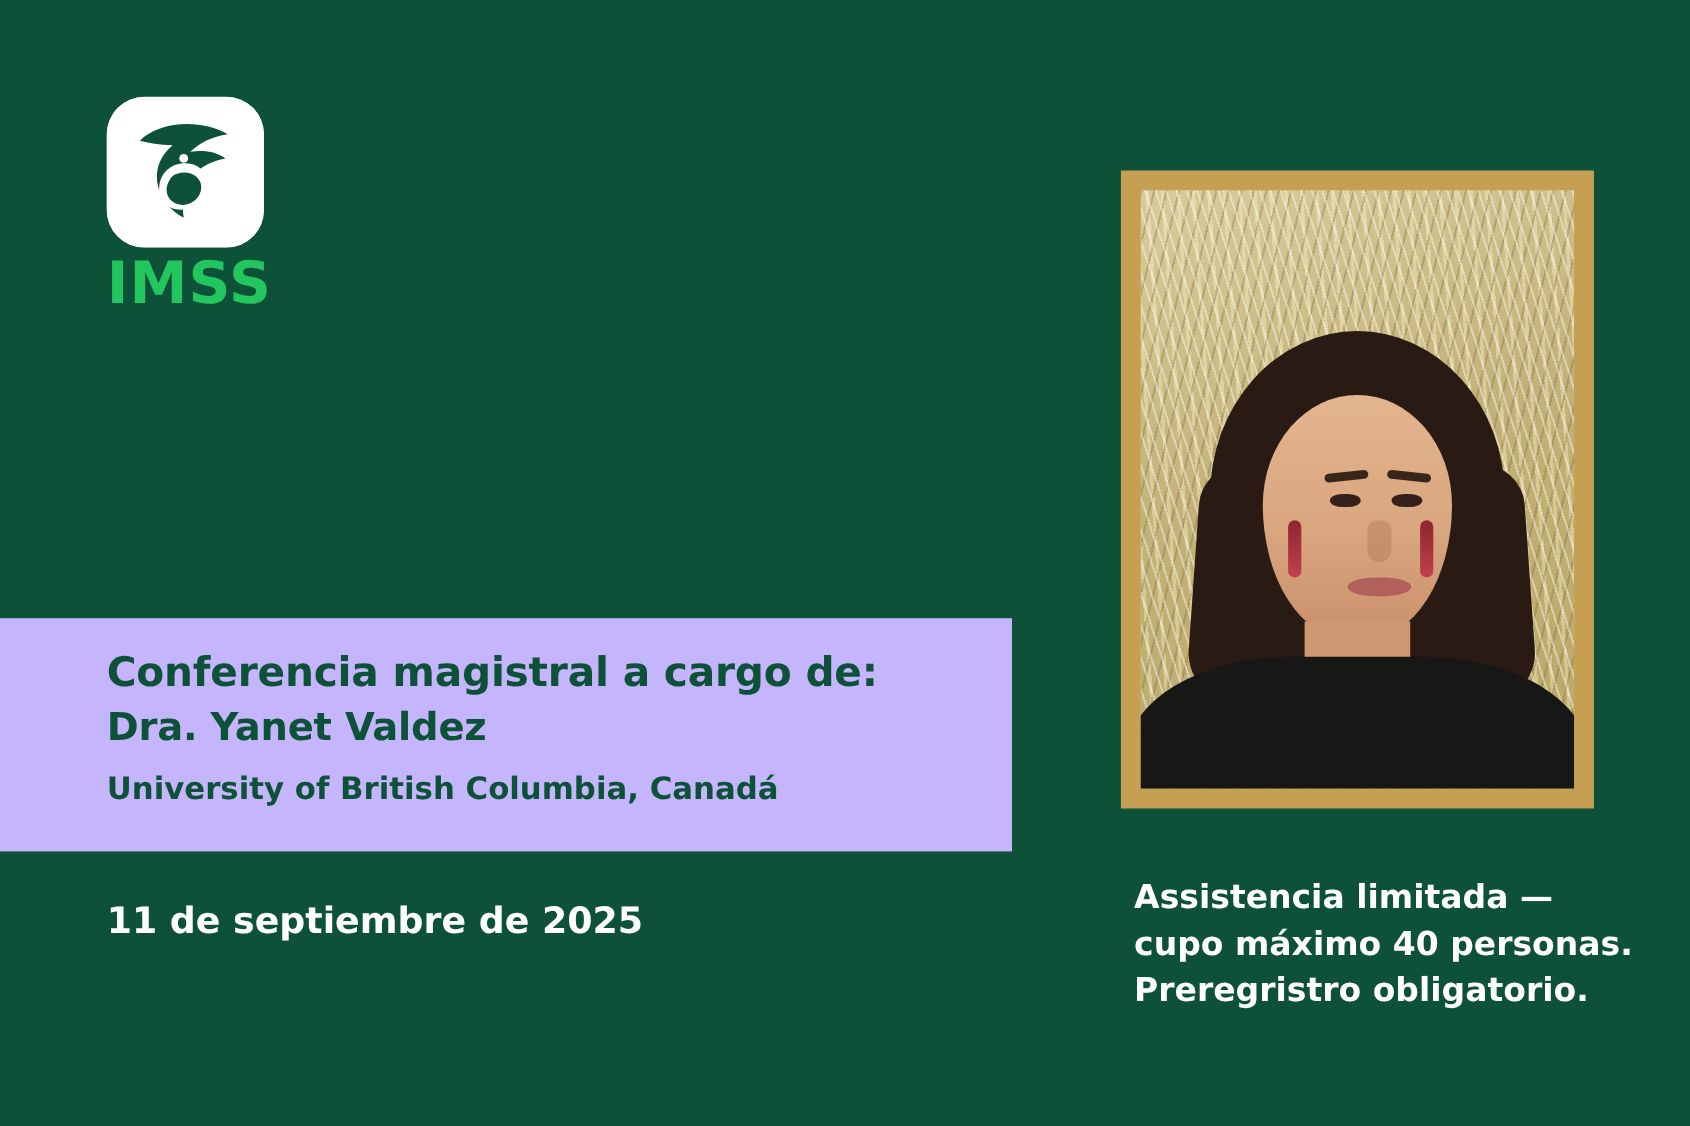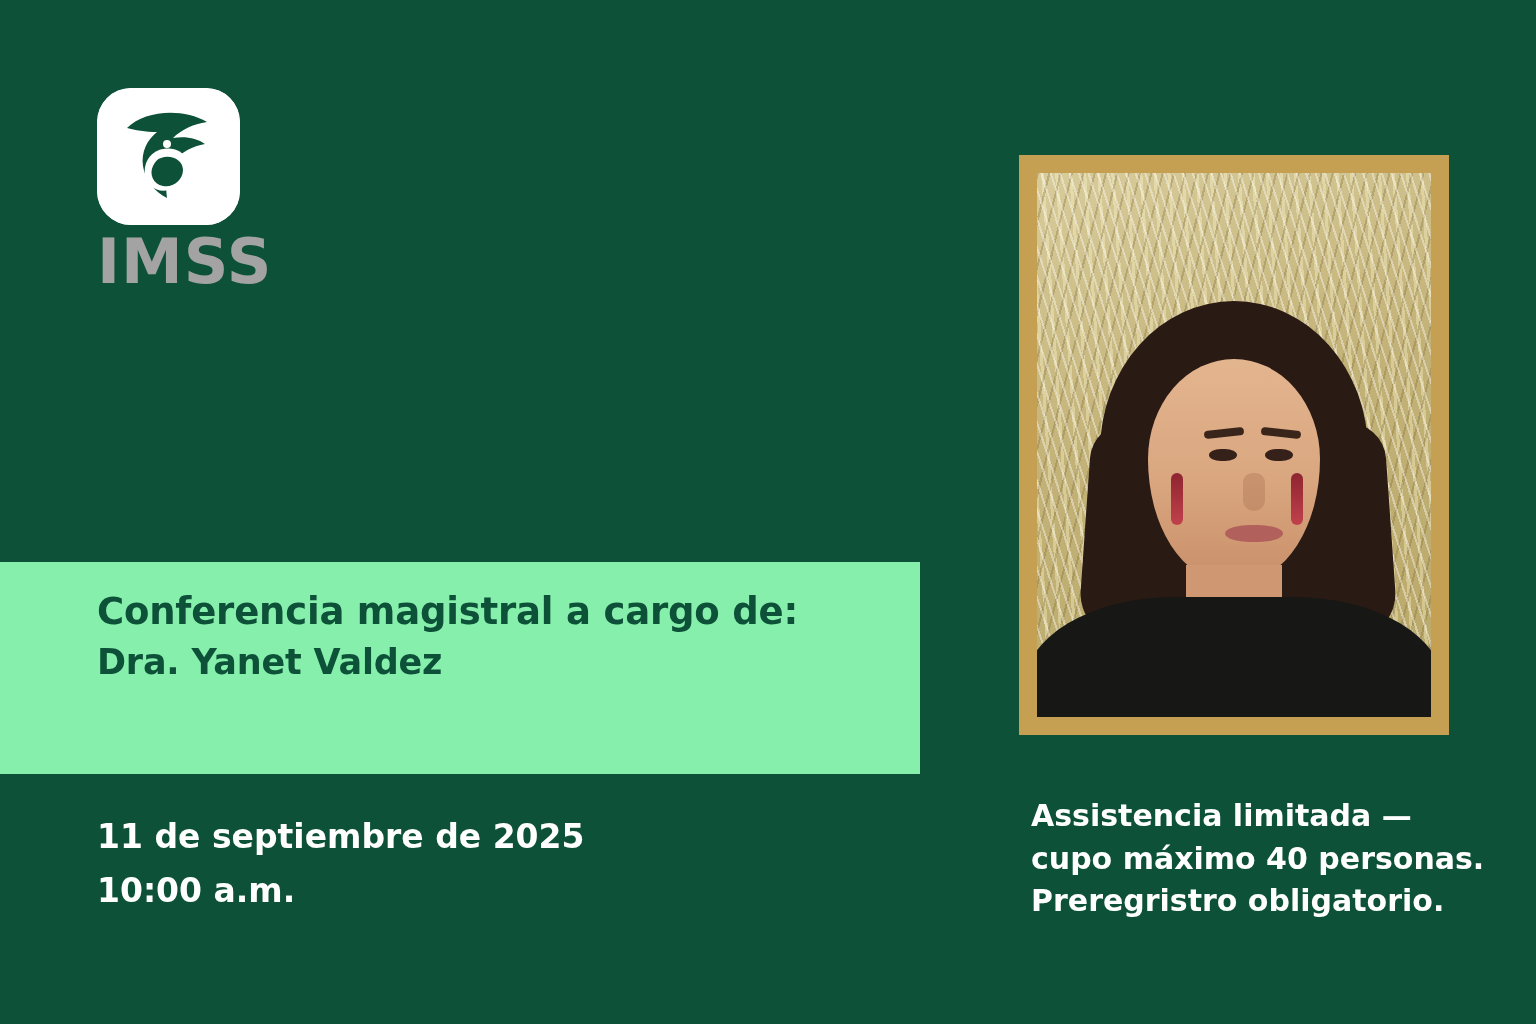--- a/index.html
+++ b/index.html
@@ -35,22 +35,22 @@
     border-radius: 34px;
     position: relative;
     overflow: hidden;
   }
   .logo-mark .eagle {
     position: absolute;
     left: 0; top: 0; right: 0; bottom: 0;
   }
   .logo-text {
     margin-top: 6px;
-    color: #a3a3a3;
-    font-size: 62px;
+    color: #22c55e;
+    font-size: 53px;
     font-weight: 700;
     letter-spacing: 1px;
     line-height: 1;
     font-family: "DejaVu Sans", "Liberation Sans", sans-serif;
   }
 
   
   .title {
     position: absolute;
     left: 320px;
@@ -64,21 +64,21 @@
     white-space: pre-line;
   }
 
   
   .speaker-band {
     position: absolute;
     left: 0;
     top: 562px;
     width: 920px;
     height: 212px;
-    background: #86efac;
+    background: #c4b5fd;
   }
   .speaker-band .line1 {
     position: absolute;
     left: 97px;
     top: 28px;
     color: #0d5238;
     font-size: 37px;
     font-weight: 700;
     letter-spacing: -0.2px;
   }
@@ -278,25 +278,25 @@
         <circle cx="70" cy="56" r="4" fill="#ffffff"></circle>
       </svg>
     </div>
     <div class="logo-text">IMSS</div>
   </div>
 
 
   <div class="speaker-band">
     <div class="line1">Conferencia magistral a cargo de:</div>
     <div class="line2">Dra. Yanet Valdez</div>
+    <div class="line3">University of British Columbia, Canadá</div>
   </div>
 
   <div class="details">
     <div>11 de septiembre de 2025</div>
-    <div>10:00 a.m.</div>
   </div>
 
   <div class="portrait-frame">
     <div class="portrait-inner">
       <div class="portrait-bg"></div>
       <div class="hair"></div>
       <div class="hair-side-l"></div>
       <div class="hair-side-r"></div>
       <div class="face"></div>
       <div class="brow-l"></div>

